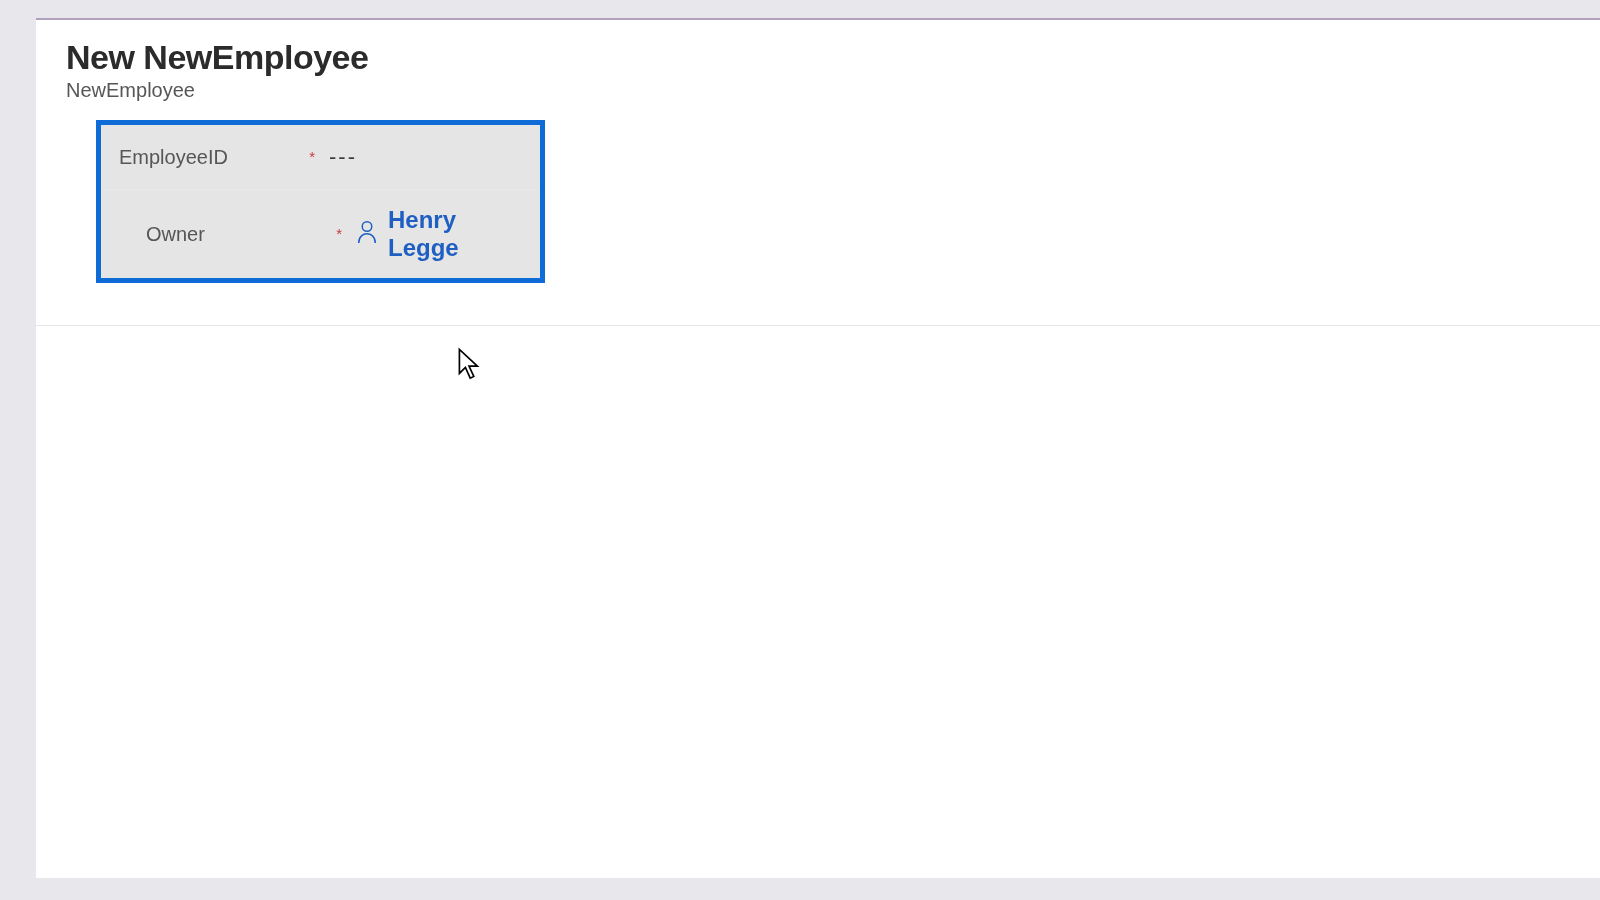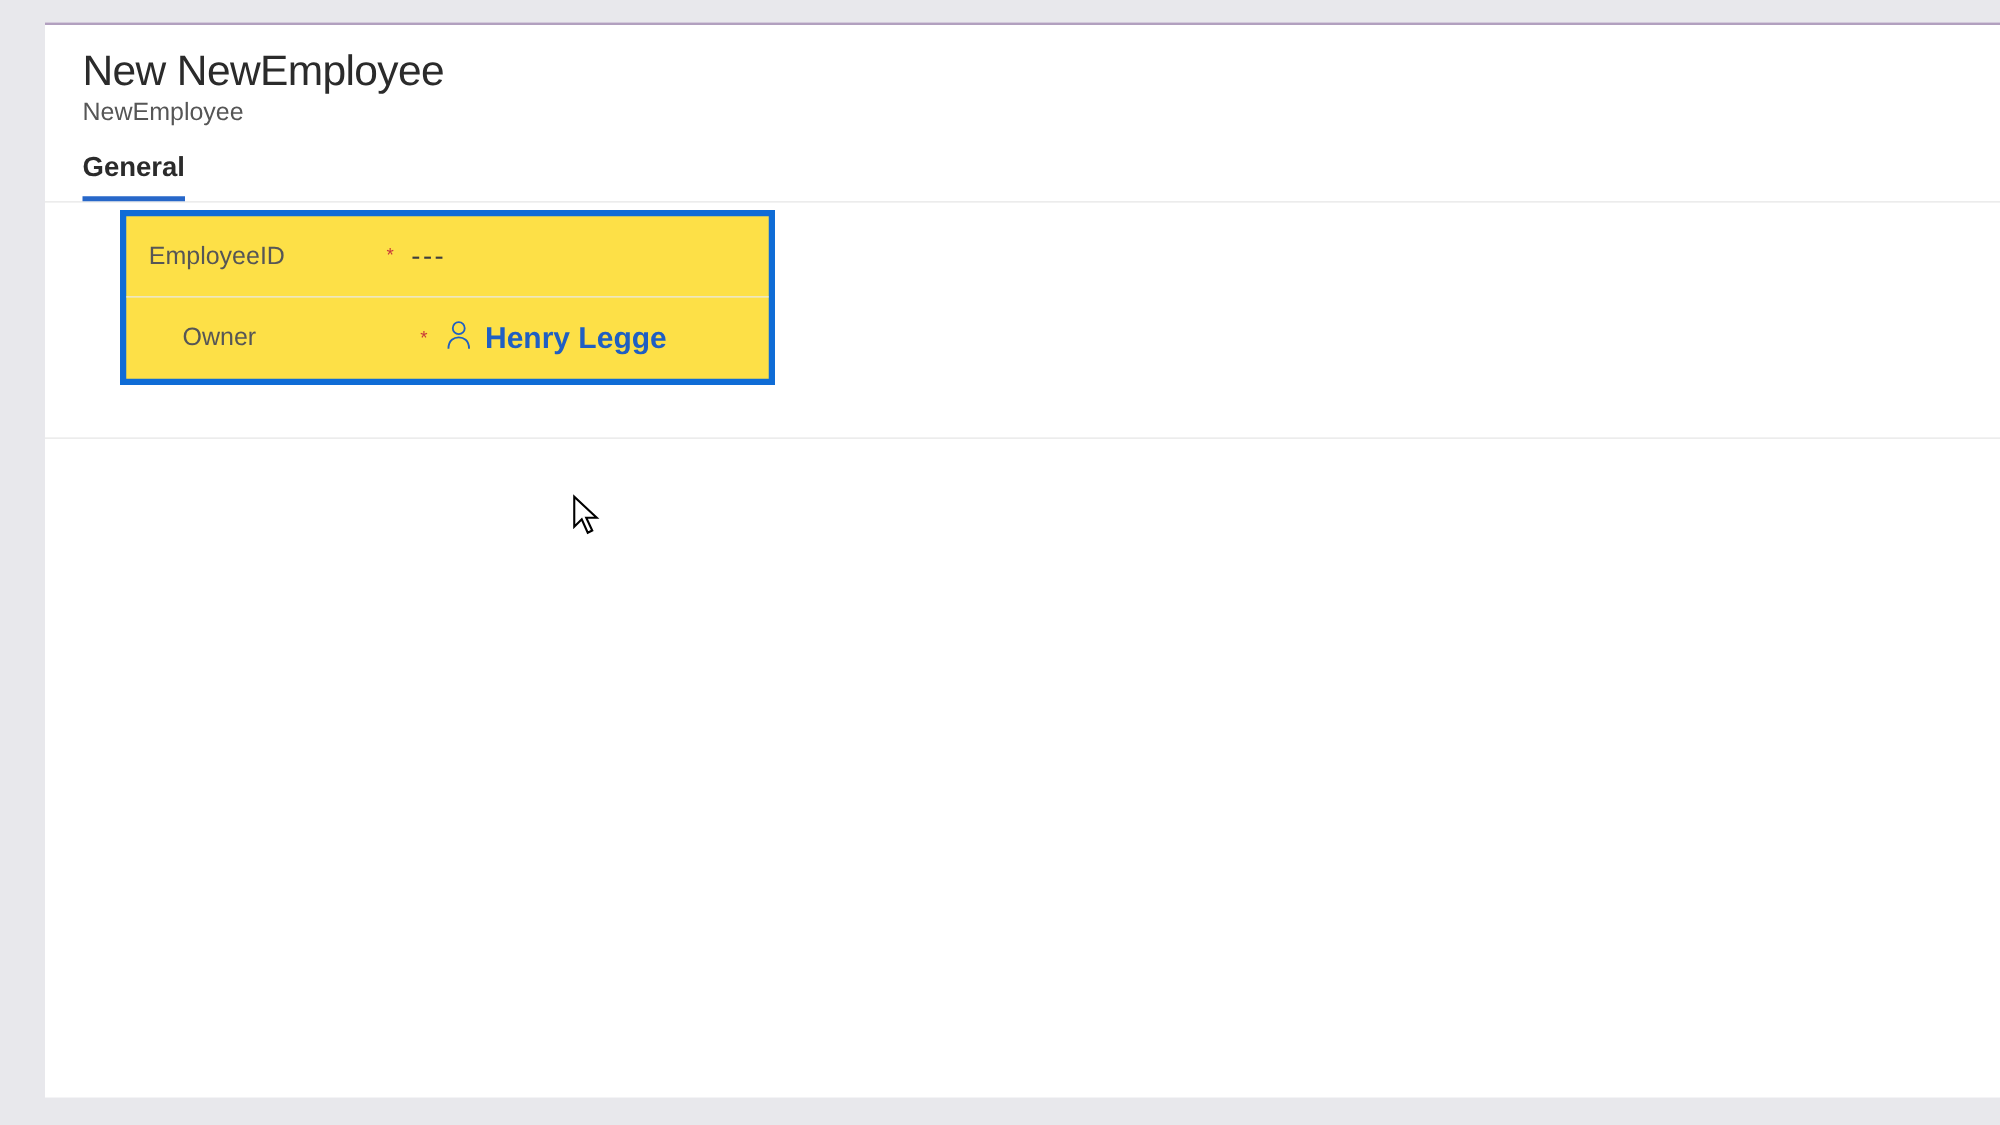--- a/index.html
+++ b/index.html
@@ -13,21 +13,21 @@
       background: #ffffff;
       border-top: 2px solid #b2a0bf;
       min-height: 860px;
       padding: 18px 0 0 0;
     }
     .header {
       padding-left: 30px;
     }
     .title {
       font-size: 34px;
-      font-weight: 400;
+      font-weight: 700;
       color: #2b2b2b;
       margin: 0 0 2px 0;
       letter-spacing: -0.5px;
     }
     .subtitle {
       font-size: 20px;
       color: #565656;
       margin: 0 0 18px 0;
     }
     .tabs {
@@ -45,23 +45,23 @@
       line-height: 28px;
     }
     .form-panel {
       margin: 0 0 0 0;
       border-bottom: 1px solid #e6e6e6;
       padding-bottom: 42px;
       padding-top: 0;
     }
     .highlight-box {
       margin: 6px 0 0 60px;
-      width: 524px;
+      width: 449px;
       border: 5px solid #0f6cd6;
-      background: #fde047;
+      background: #e5e5e5;
     }
     .form-row {
       display: flex;
       align-items: center;
       padding: 16px 16px 16px 18px;
       border-bottom: 1px solid #e9e9e9;
       min-height: 65px;
     }
     .form-row:last-child { border-bottom: none; margin-left: 27px; }
     .label-cell {
@@ -125,23 +125,20 @@
   </style>
 </head>
 <body>
 
 <div class="page">
   <div class="header">
     <h1 class="title">New NewEmployee</h1>
     <div class="subtitle">NewEmployee</div>
   </div>
 
-  <div class="tabs">
-    <span class="tab">General</span>
-  </div>
 
   <div class="form-panel">
 
     <div class="highlight-box">
 
       <div class="form-row">
         <div class="label-cell">
           <span class="label-text">EmployeeID</span>
           <span class="req">*</span>
         </div>

